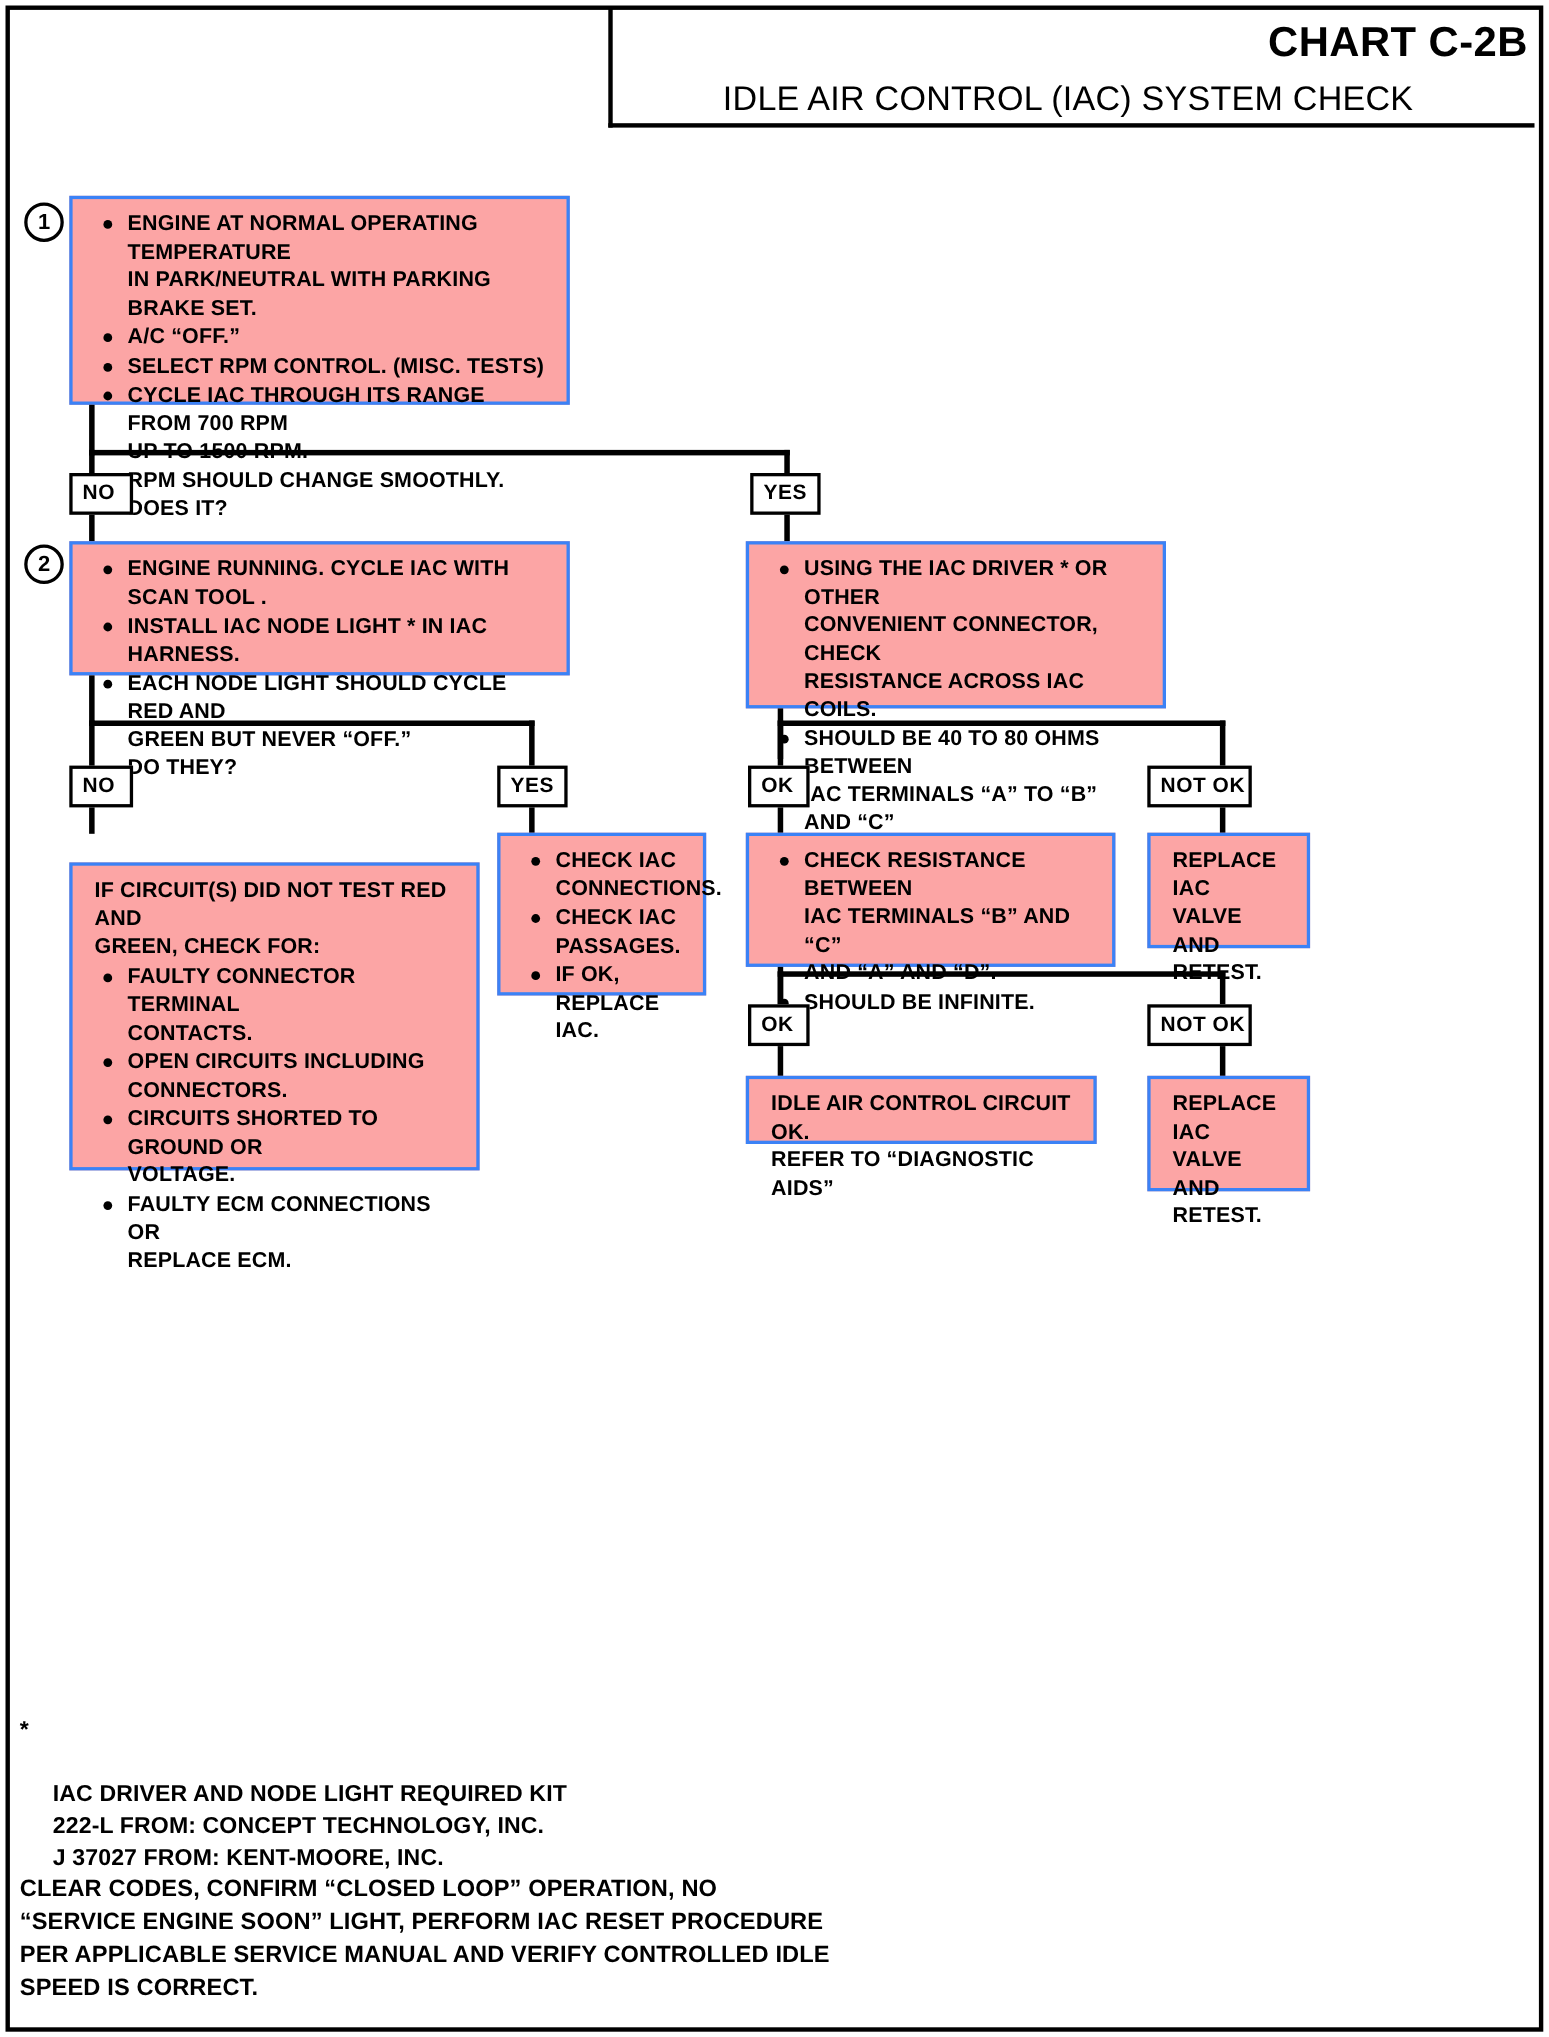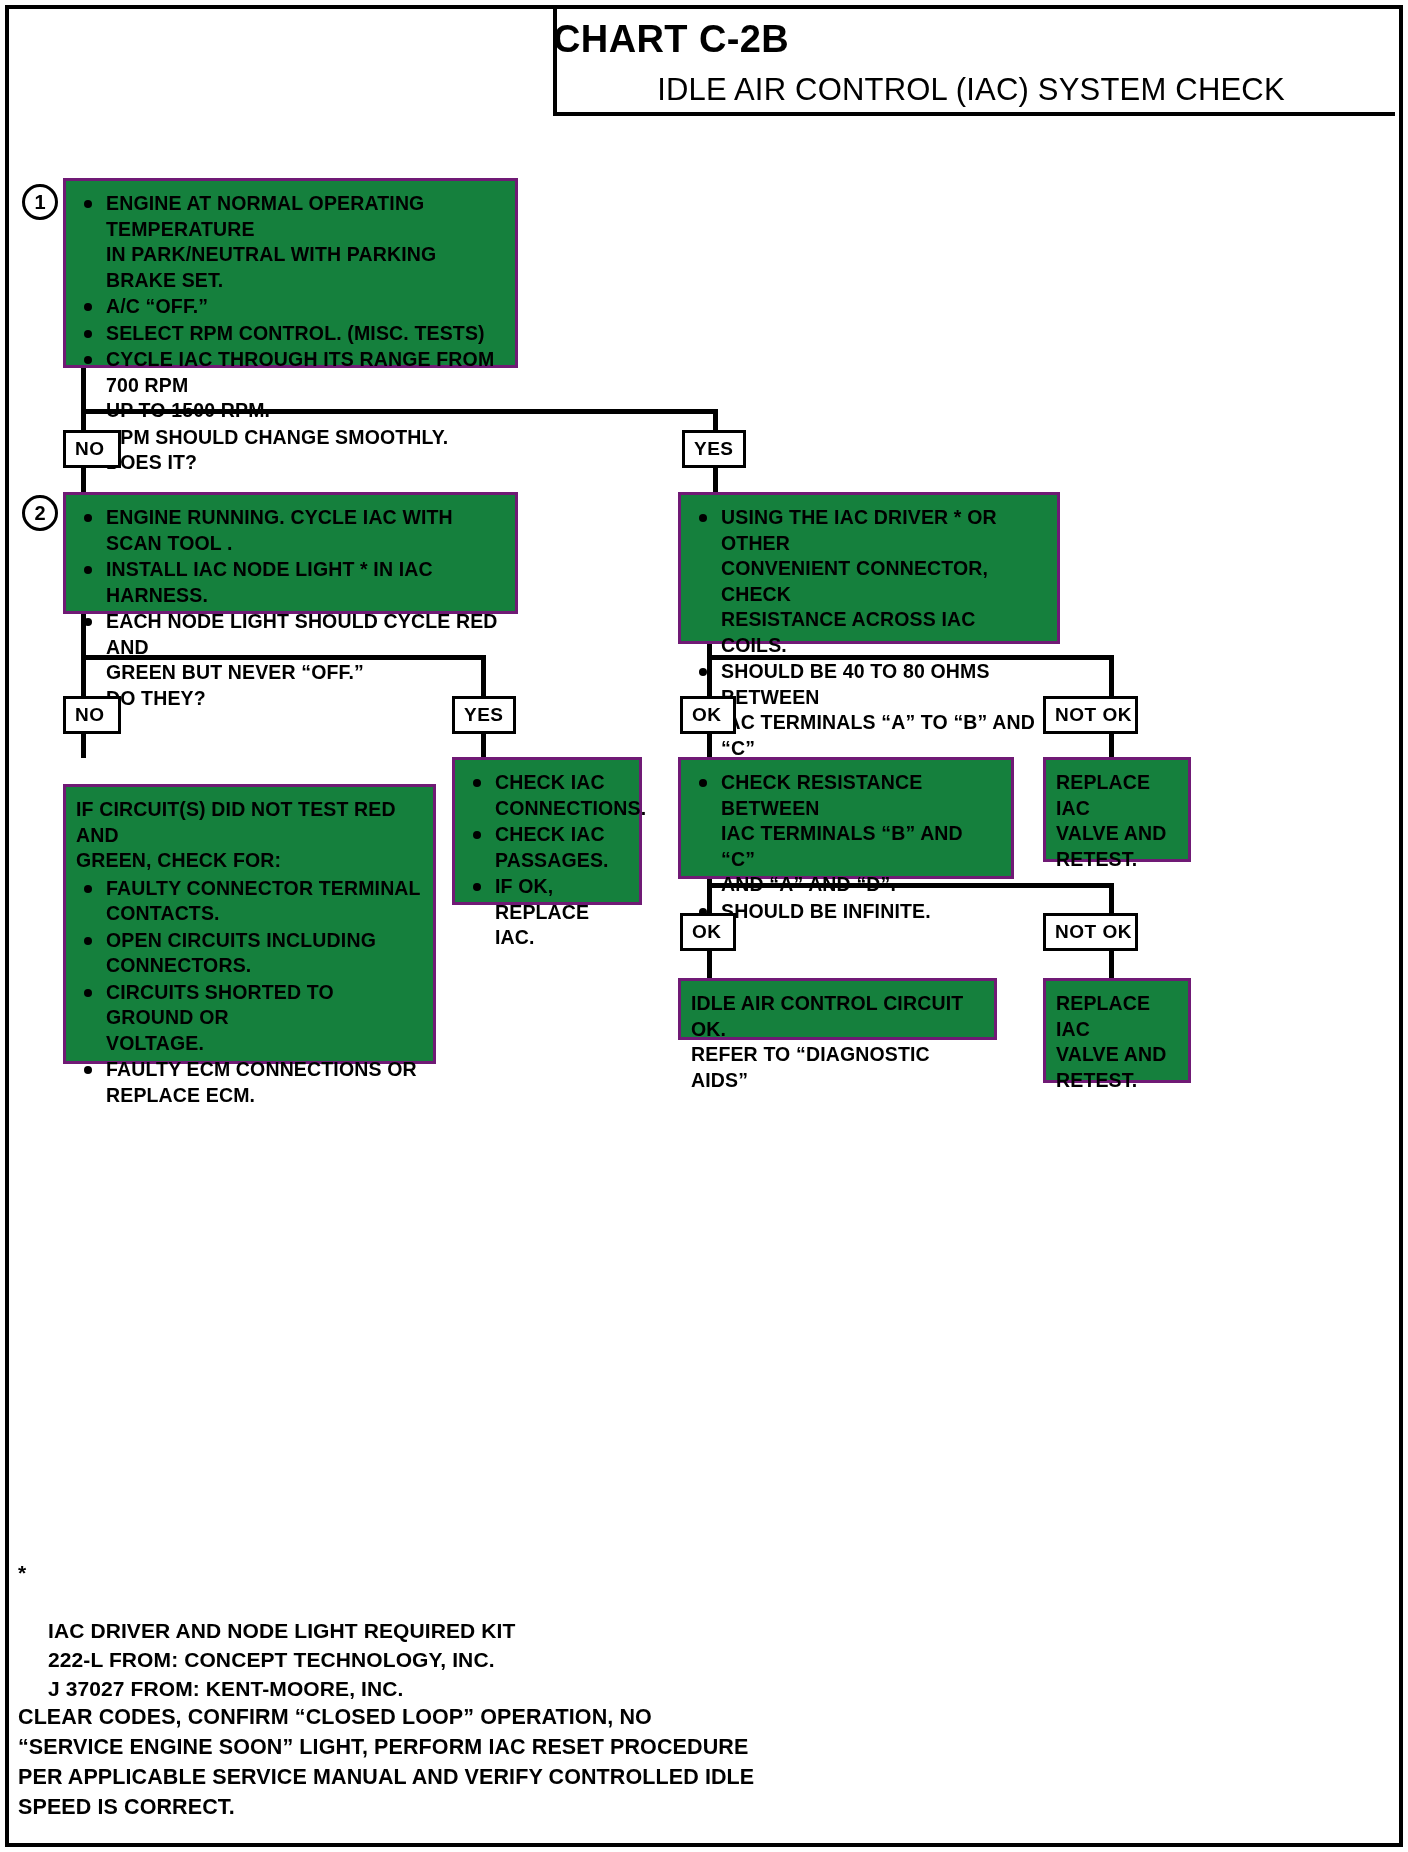--- a/index.html
+++ b/index.html
@@ -28,43 +28,43 @@
     position: absolute;
     left: 553px; top: 8px;
     width: 842px; height: 108px;
     border-left: 4px solid #000;
     border-bottom: 4px solid #000;
   }
   #chart-id {
     position: absolute;
     left: 553px; top: 16px;
     width: 836px;
-    text-align: left;
+    text-align: right;
     font-size: 38px;
     font-weight: bold;
     letter-spacing: 0.4px;
     line-height: 46px;
   }
   #chart-subtitle {
     position: absolute;
     left: 553px; top: 70px;
     width: 836px;
     text-align: center;
     font-size: 31px;
     font-weight: normal;
     letter-spacing: 0.2px;
     line-height: 40px;
   }
 
   
   .node-box {
     position: absolute;
-    border: 3px solid #701a75;
-    background: #15803d;
-    padding: 10px 12px 10px 10px;
+    border: 3px solid #3b82f6;
+    background: #fca5a5;
+    padding: 10px 12px 10px 20px;
   }
   .tag-box {
     position: absolute;
     border: 3px solid #000;
     background: #fff;
     font-size: 19px;
     font-weight: bold;
     letter-spacing: 0.5px;
     display: flex;
     align-items: center;

